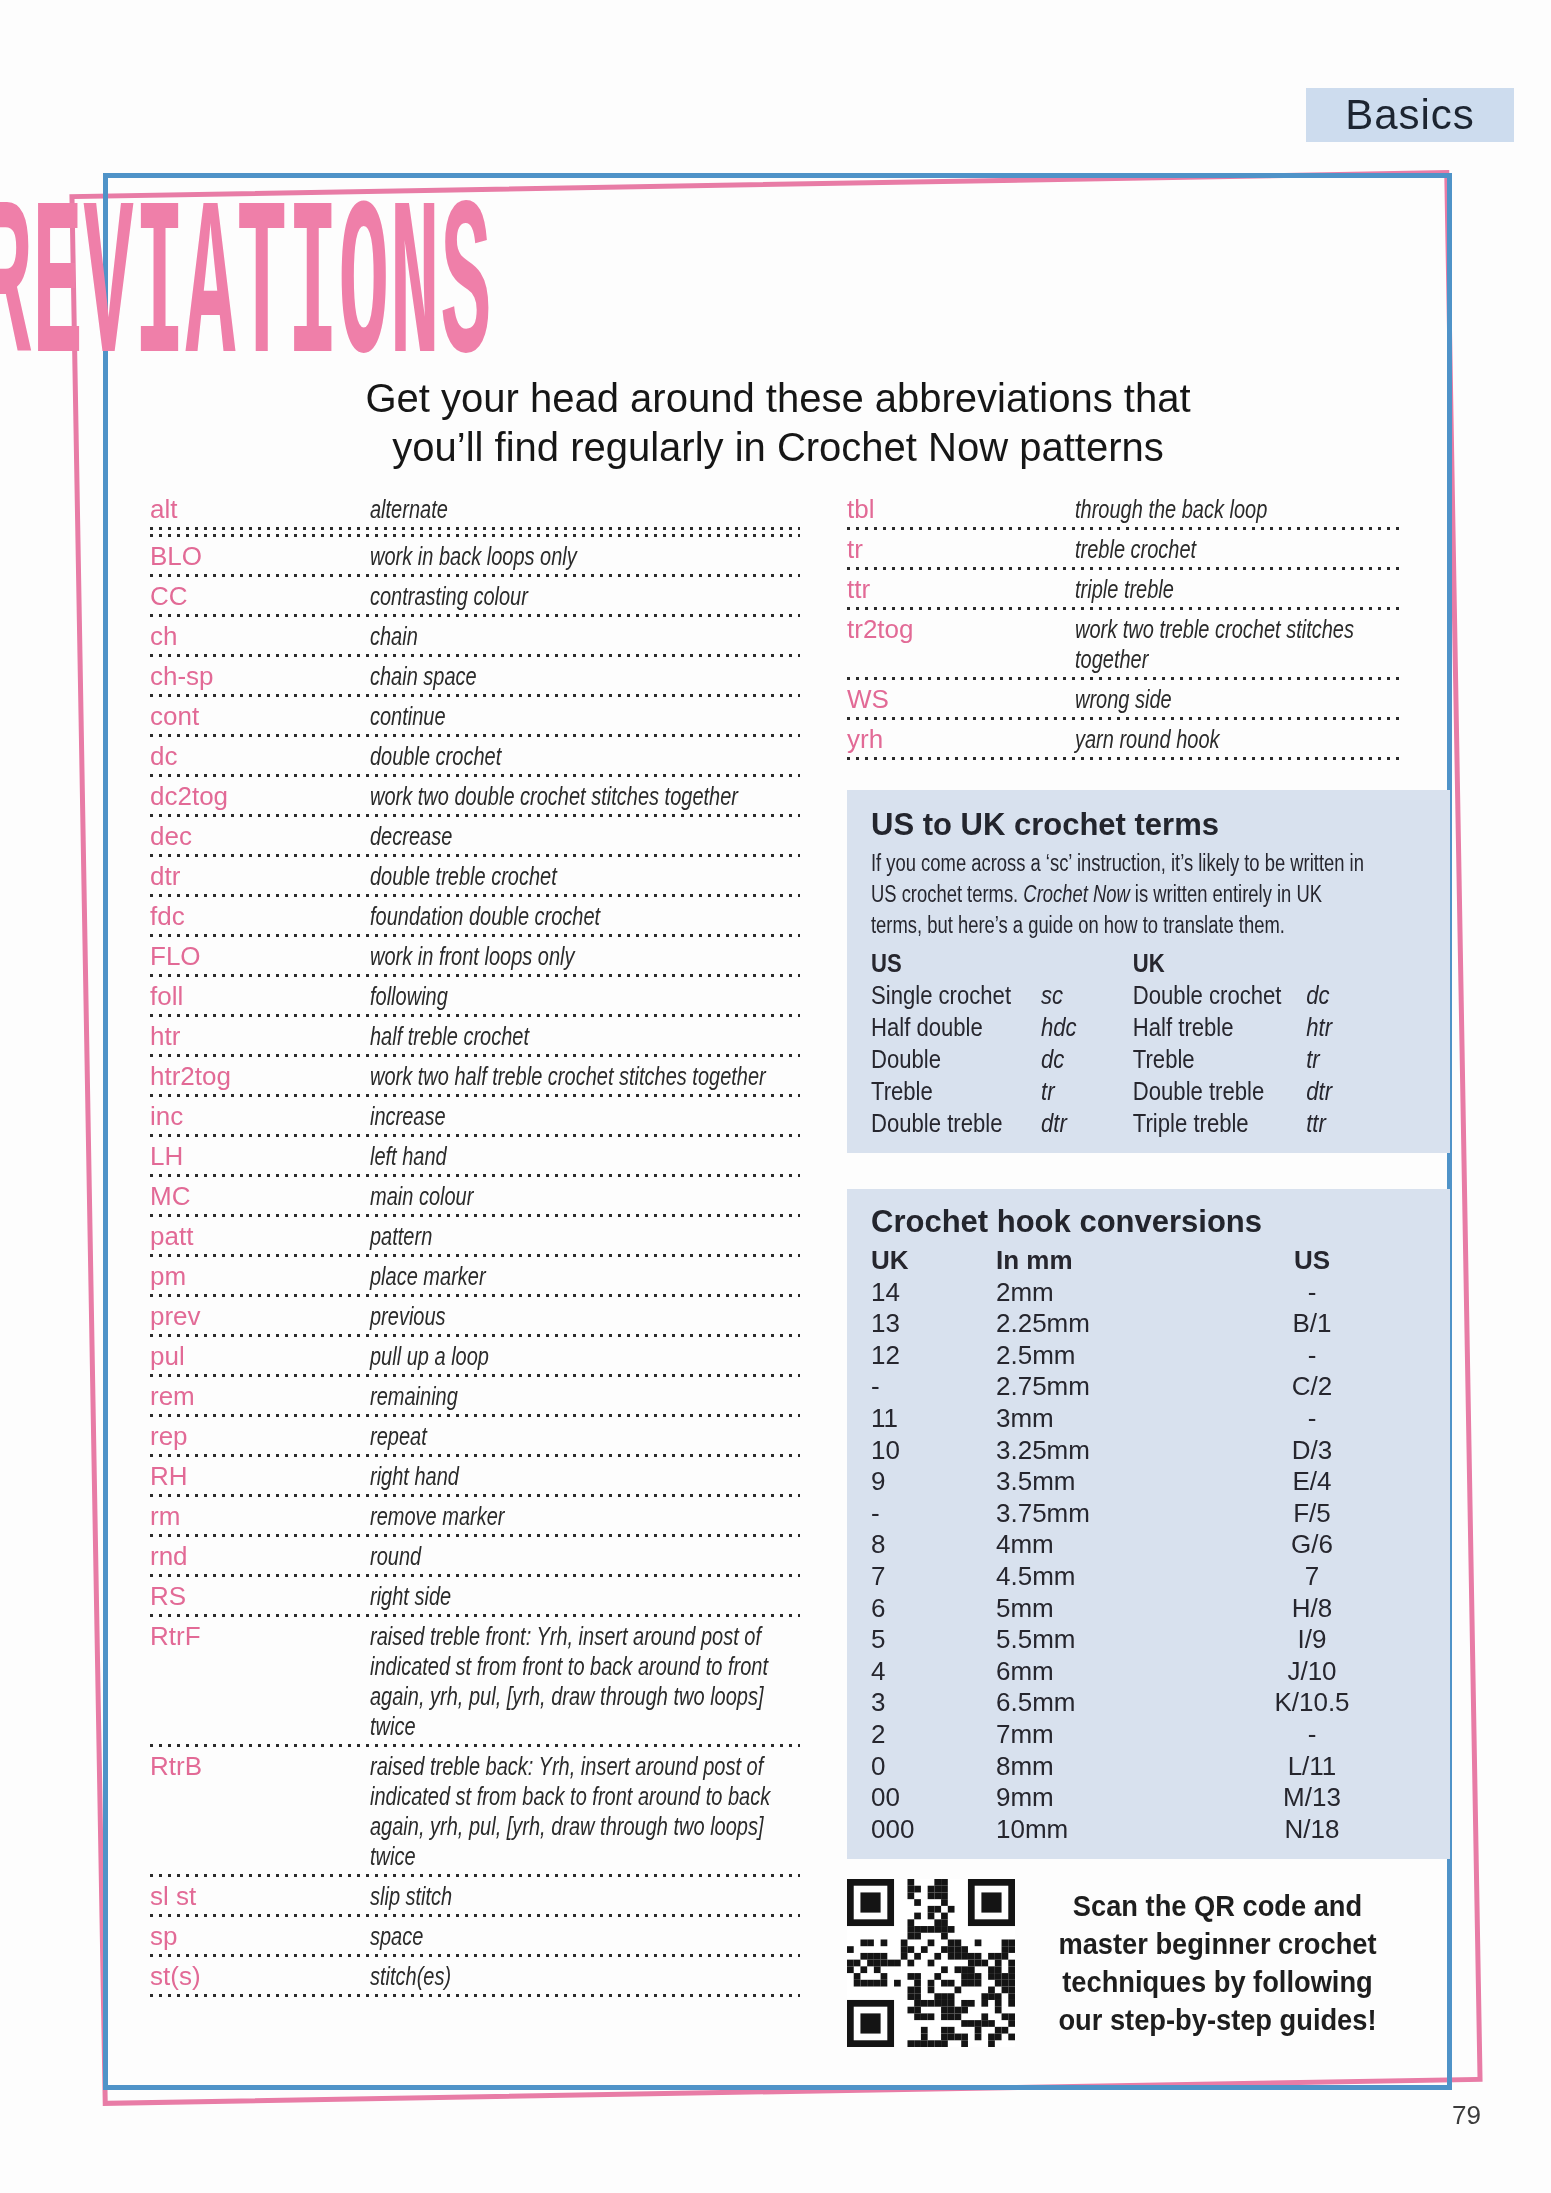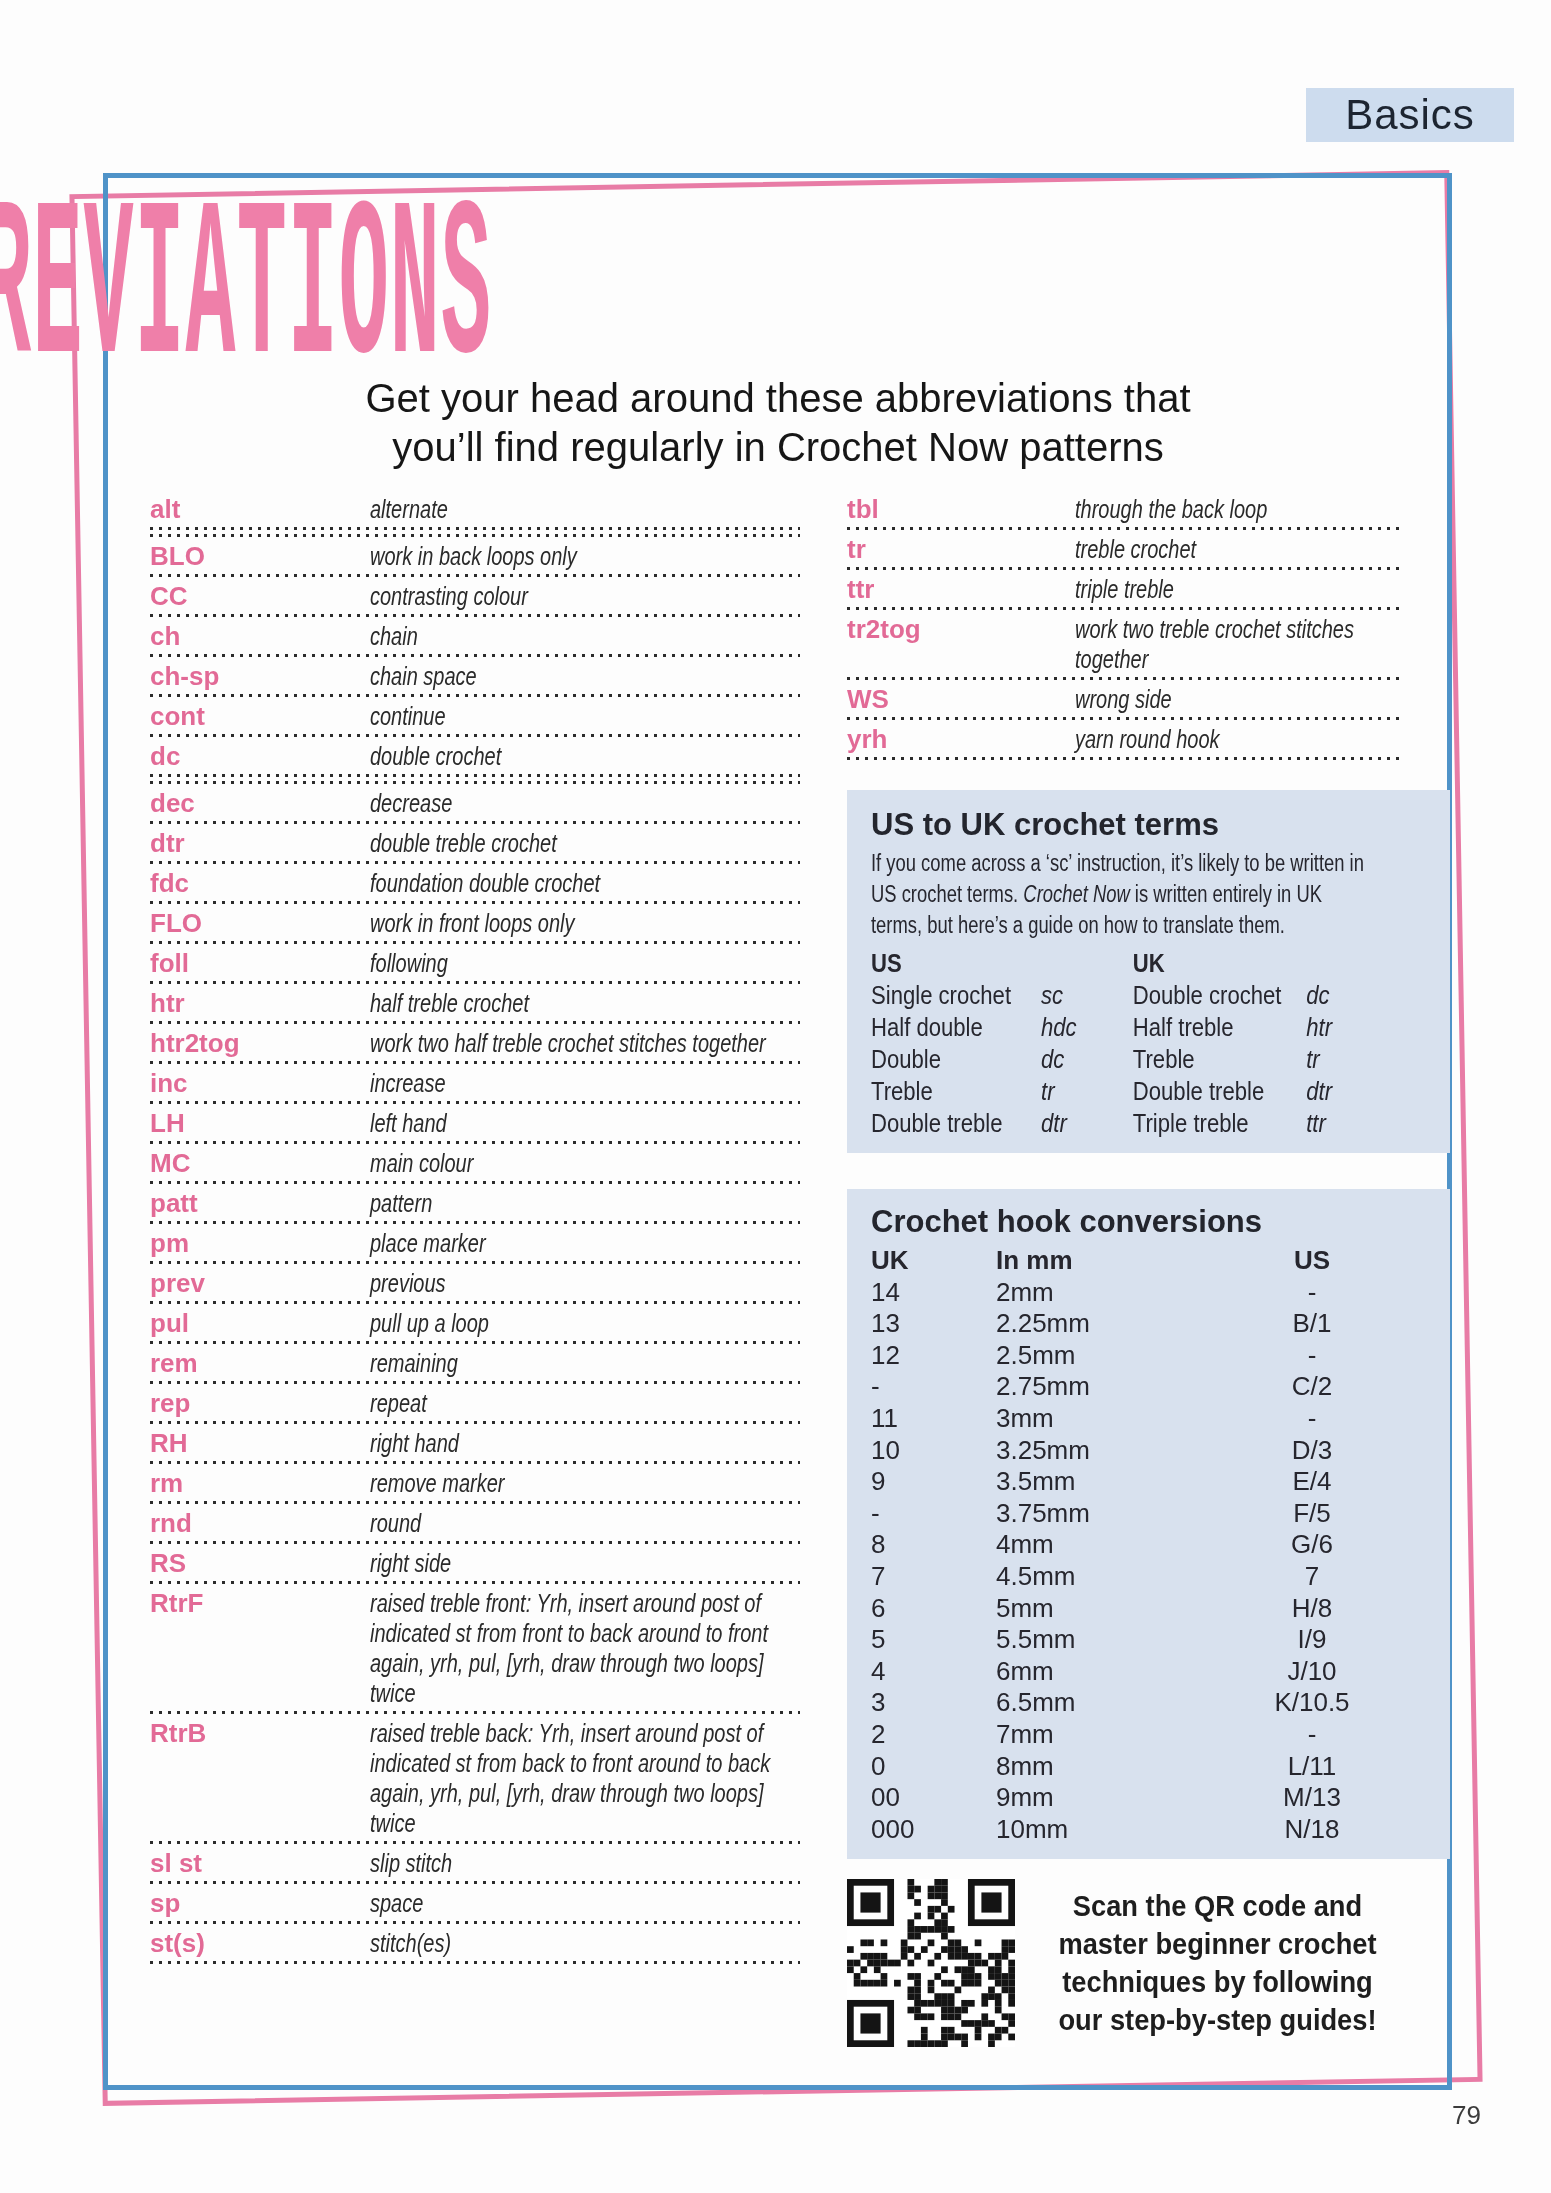--- a/index.html
+++ b/index.html
@@ -33,21 +33,21 @@
   }
   .subtitle{
     position:absolute;left:108px;top:374px;width:1340px;text-align:center;
     font-size:40px;line-height:49px;color:#161616;
   }
   
   .col-left{position:absolute;left:150px;top:494px;width:650px;}
   .col-right{position:absolute;left:847px;top:494px;width:555px;}
   .abbr-line{display:flex;align-items:flex-start;}
   .abbr-code{
-    flex:none;width:220px;font-weight:bold;font-size:26px;line-height:30px;color:#e26a96;
+    flex:none;width:220px;font-weight:normal;font-size:26px;line-height:30px;color:#e26a96;
   }
   .abbr-def{
     flex:none;font-style:italic;font-size:25px;line-height:30px;color:#2a2a2a;
     width:537px;transform:scaleX(0.80);transform-origin:left top;
   }
   .col-right .abbr-code{width:228px;}
   .col-right .abbr-def{width:406px;}
   .dotline{
     height:3px;margin:3px 0 4px;
     background-image:repeating-linear-gradient(to right,#2b2b2b 0 3px,transparent 3px 9px);
@@ -159,20 +159,24 @@
 
     <div class="abbr-row">
       <div class="abbr-line">
         <div class="abbr-code">dc</div>
         <div class="abbr-def">double crochet</div>
       </div>
       <div class="dotline"></div>
     </div>
 
     <div class="abbr-row">
+      <div class="abbr-line">
+        <div class="abbr-code">dc2tog</div>
+        <div class="abbr-def">work two double crochet stitches together</div>
+      </div>
       <div class="dotline"></div>
     </div>
 
     <div class="abbr-row">
       <div class="abbr-line">
         <div class="abbr-code">dec</div>
         <div class="abbr-def">decrease</div>
       </div>
       <div class="dotline"></div>
     </div>

